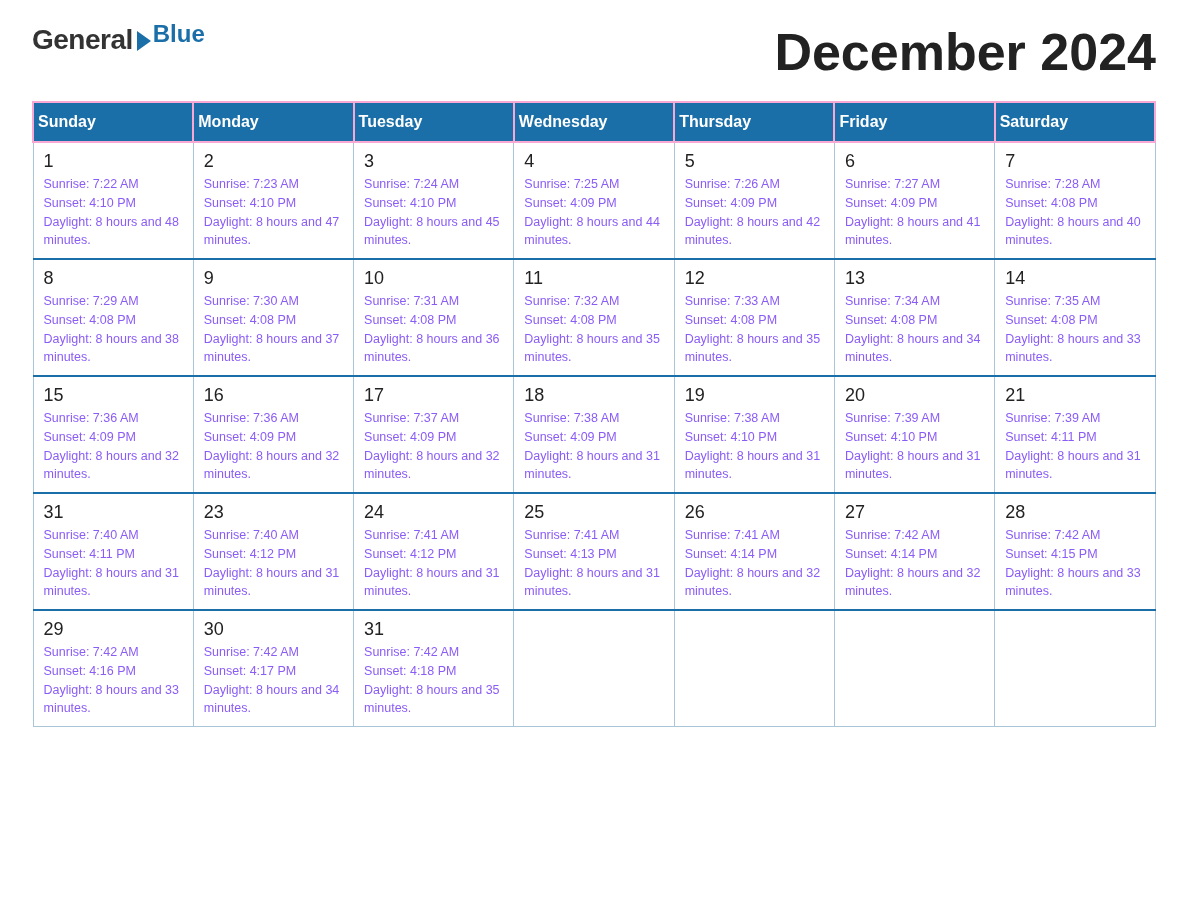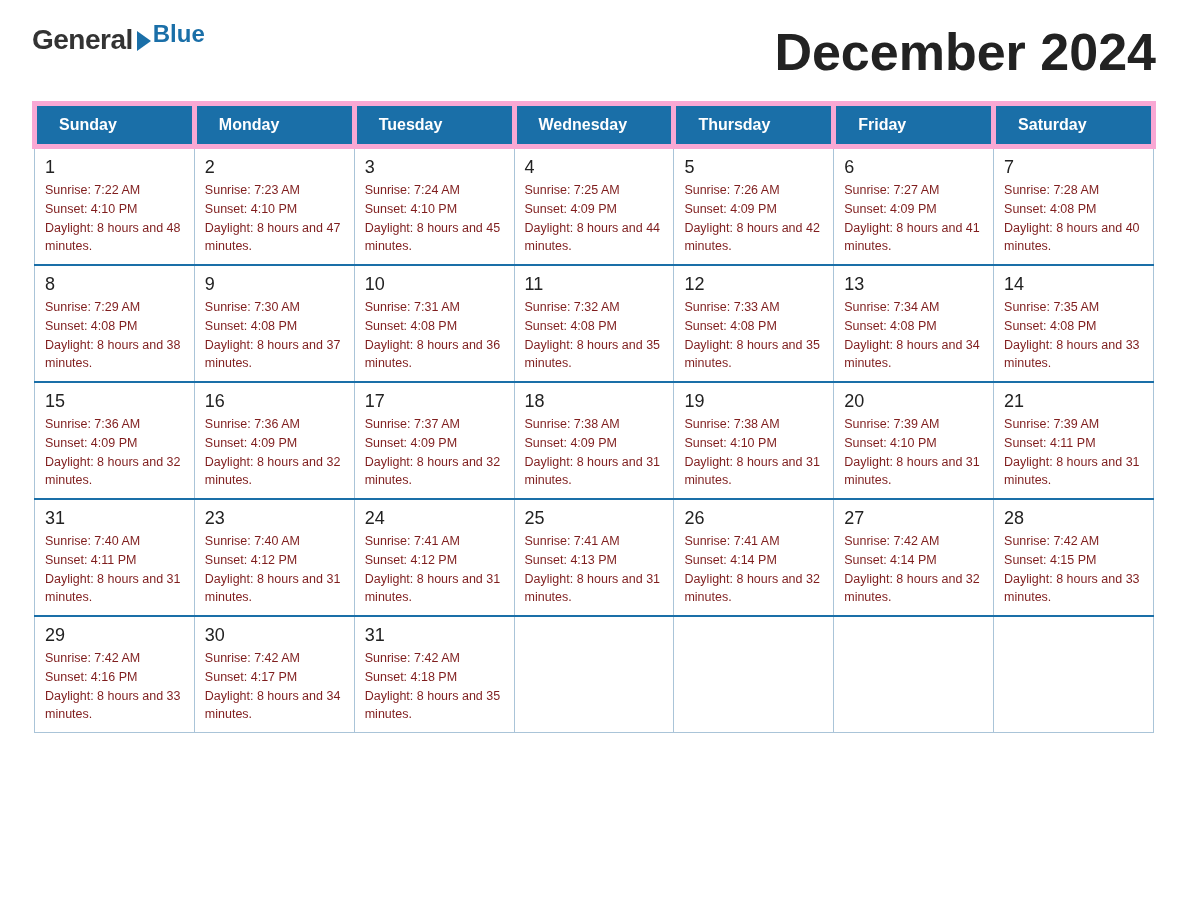--- a/index.html
+++ b/index.html
@@ -62,25 +62,25 @@
       margin-top: 4px;
     }
     table {
       width: 100%;
       border-collapse: collapse;
       table-layout: fixed;
     }
     thead tr th {
       background-color: #1a6fa8;
       color: #fff;
-      padding: 10px 22px;
+      padding: 10px 4px;
       font-size: 16px;
       font-weight: bold;
       text-align: left;
-      border: 5px solid #f9a8d4;
+      border: 2px solid #f9a8d4;
     }
     tbody tr td {
       vertical-align: top;
       padding: 8px 10px;
       border: 1px solid #aac4d8;
       font-size: 13px;
       color: #333;
       min-height: 90px;
       height: 110px;
     }
@@ -89,21 +89,21 @@
     }
     .day-number {
       font-size: 18px;
       font-weight: normal;
       color: #222;
       display: block;
       margin-bottom: 3px;
     }
     .day-info {
       font-size: 12.5px;
-      color: #7f1d1d;
+      color: #8b5cf6;
       line-height: 1.5;
     }
     .empty-cell {
       background: #fff;
     }
   </style>
 </head>
 <body>
 
 <div class="header">

